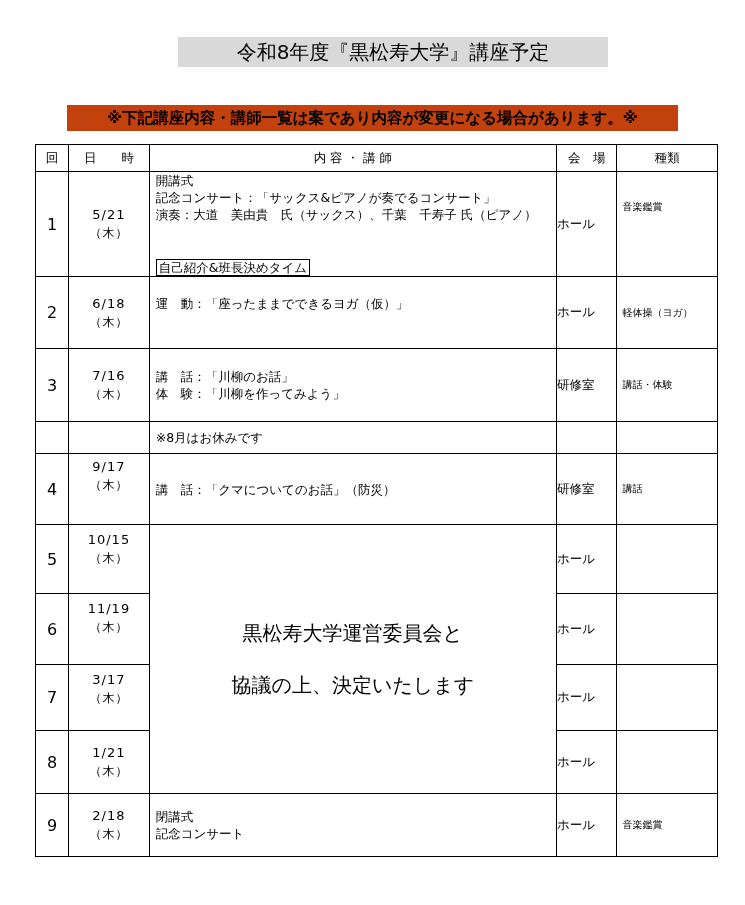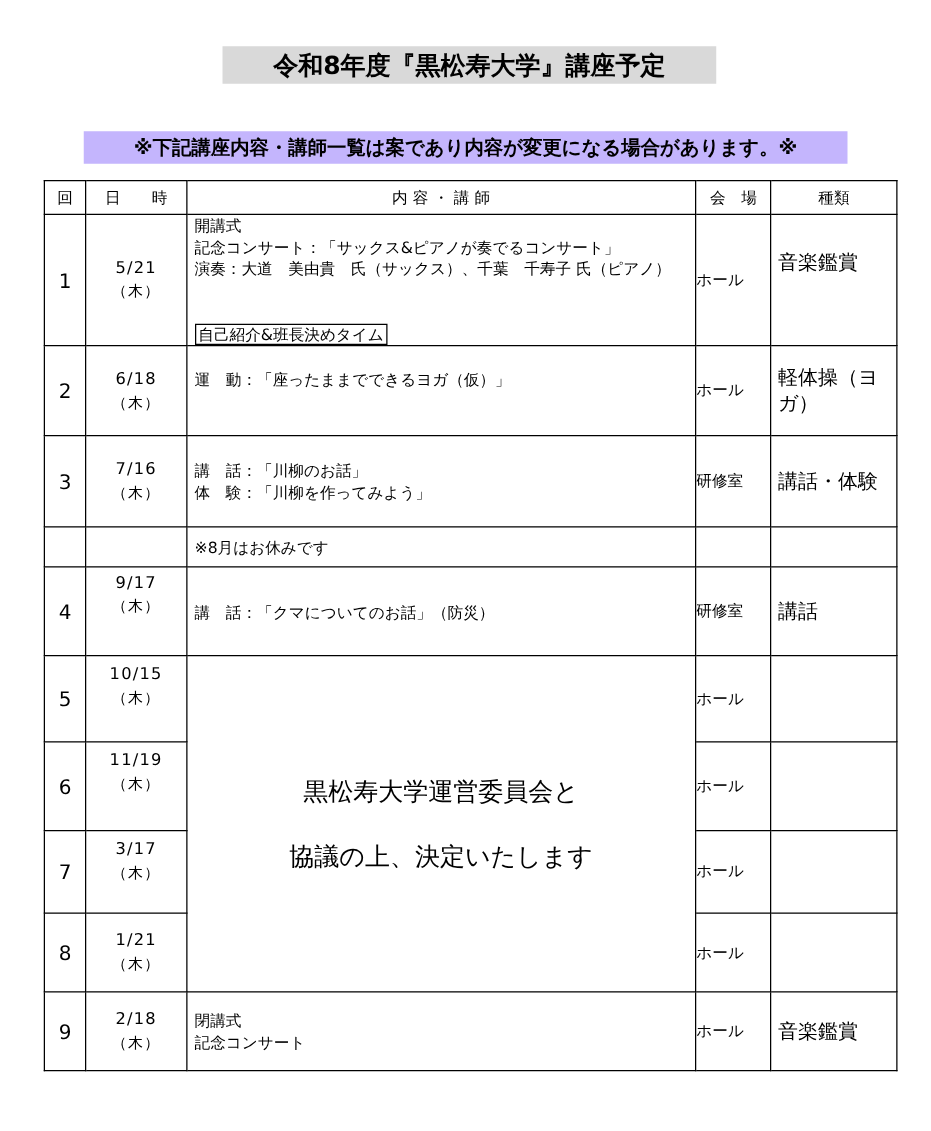--- a/index.html
+++ b/index.html
@@ -1,25 +1,25 @@
 <!DOCTYPE html>
 <html><head>
   <meta charset="utf-8">
   <style>
     html, body { margin: 0; padding: 0; background: #ffffff; }
     body { width: 745px; height: 905px; position: relative; overflow: hidden;
       font-family: "DejaVu Sans", "Liberation Sans", sans-serif; color: #000; }
     .title {
-      position: absolute; left: 178px; top: 37px; width: 395px; height: 30px;
-      background: #d9d9d9; font-weight: bold; font-size: 20px; line-height: 30px;
+      position: absolute; left: 178px; top: 37px; width: 430px; height: 30px;
+      background: #d9d9d9; font-weight: normal; font-size: 20px; line-height: 30px;
       text-align: center; letter-spacing: 0px; white-space: nowrap;
     }
     .notice {
       position: absolute; left: 67px; top: 105px; width: 611px; height: 26px;
-      background: #c4b5fd; font-weight: bold; font-size: 15.5px; line-height: 26px;
+      background: #c2410c; font-weight: bold; font-size: 15.5px; line-height: 26px;
       text-align: center; white-space: nowrap; letter-spacing: 0px;
     }
     table.sched {
       position: absolute; left: 35px; top: 144px; border-collapse: collapse;
       table-layout: fixed; width: 683px;
     }
     table.sched td, table.sched th {
       border: 1.3px solid #000; padding: 0; vertical-align: middle; font-weight: normal;
     }
     th { font-size: 12.5px; height: 26px; }
@@ -27,21 +27,21 @@
     .c-date { width: 80px; }
     .c-content { width: 405px; }
     .c-venue { width: 60px; }
     .c-type { width: 100px; }
     .no { text-align: center; font-size: 16px; }
     .date { text-align: center; font-size: 13px; line-height: 18px; letter-spacing: 1px; }
     .date .dow { font-size: 12px; }
     .content { font-size: 12.5px; line-height: 17px; padding-left: 6px !important; vertical-align: top !important; }
     .content.mid { vertical-align: middle !important; }
     .venue { text-align: left; font-size: 12.5px; }
-    .type { font-size: 16px; padding-left: 5px !important; }
+    .type { font-size: 10px; padding-left: 5px !important; }
     .boxed { border: 1px solid #000; display: inline-block; padding: 0 2px; line-height: 15px; margin-top: 36px; }
     .big-msg {
       text-align: center; font-weight: bold; font-size: 20px; line-height: 52px;
       vertical-align: middle !important;
     }
   </style>
 </head>
 <body>
 
 <div class="title">令和8年度『黒松寿大学』講座予定</div>

